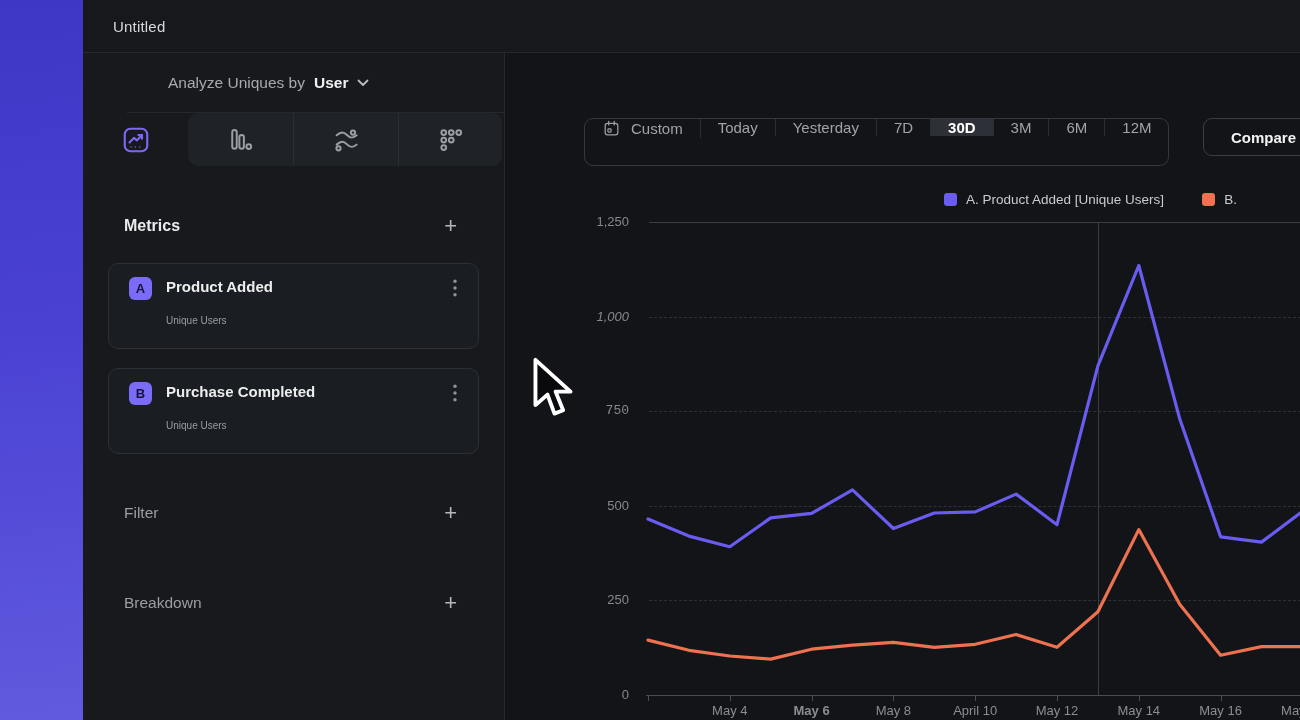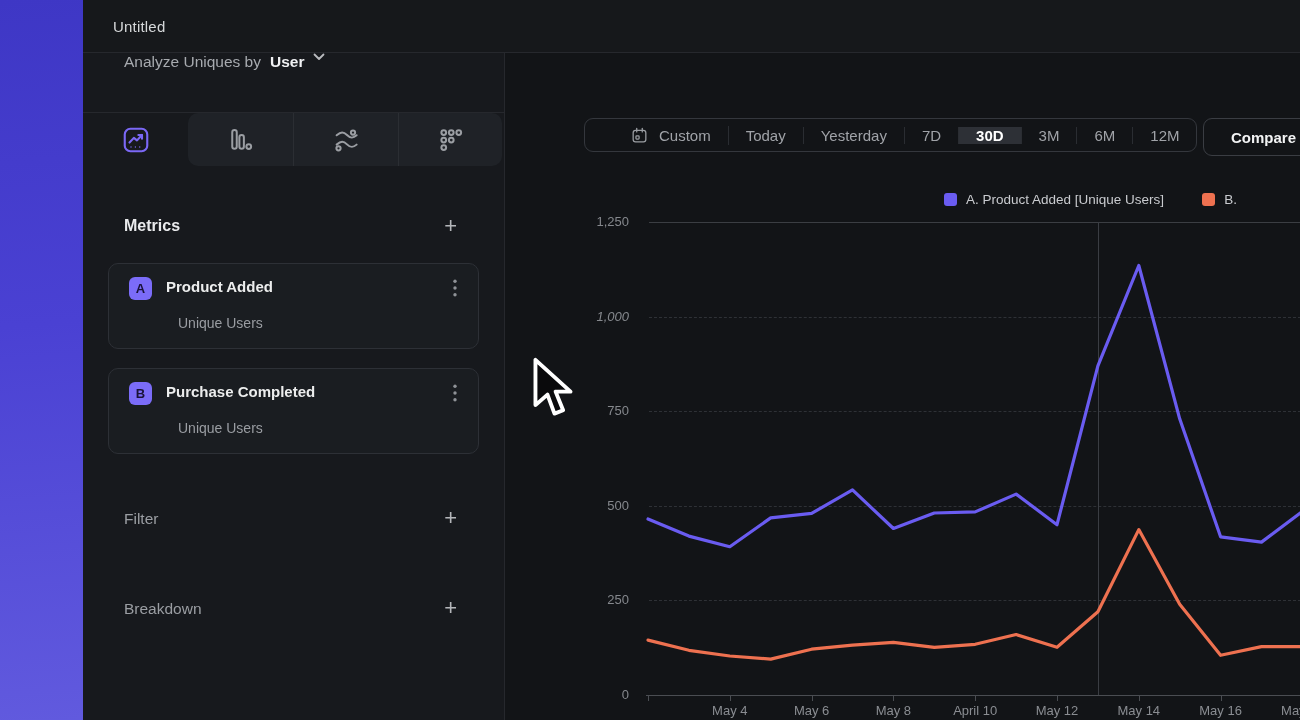--- a/index.html
+++ b/index.html
@@ -22,22 +22,22 @@
   }
   .topbar-title { font-size:15px; font-weight:500; color:#d6d8da; letter-spacing:.2px; }
   #body { display:flex; height:667px; }
 
   
   #sidebar {
     position:relative; width:422px; height:667px; background:#17191d;
     border-right:1px solid #26282d; flex:none;
   }
   #analyze-row {
-    height:60px; border-bottom:1px solid #26282d; display:flex; 
-    padding-left:41px; gap:9px;
+    height:60px; border-bottom:1px solid #26282d; display:flex; align-items:center;
+    padding-left:41px; gap:9px;margin-left:44px;
   }
   .analyze-label { font-size:15.5px; color:#a7aaaf; }
   .analyze-value { font-size:15.5px; font-weight:700; color:#f0f1f3; }
   #tab-row { position:relative; height:54px; }
   #tab-panel-bg {
     position:absolute; left:105px; top:0; width:314px; height:53px;
     background:#1f2227; border-radius:10px;
   }
   .tabs-flex { position:relative; display:flex; height:53px; }
   .chart-tab { width:105px; height:53px; display:flex; align-items:center; justify-content:center; cursor:pointer; }
@@ -51,33 +51,33 @@
   .metric-card {
     position:absolute; left:25px; width:371px; height:86px;
     border:1px solid #2d3036; border-radius:10px; background:#1a1d21;
   }
   .metric-card .badge {
     position:absolute; left:20px; top:13px; width:23px; height:23px; border-radius:6px;
     background:#7b6cf8; color:#191238; font-size:13px; font-weight:700;
     display:flex; align-items:center; justify-content:center;
   }
   .metric-card .m-title { position:absolute; left:57px; top:14px; font-size:15px; font-weight:700; color:#eceded; }
-  .metric-card .m-sub { position:absolute; left:69px; top:51px; font-size:14px; color:#9a9da2; }
+  .metric-card .m-sub { position:absolute; left:57px; top:51px; font-size:10px; color:#9a9da2; }
   .kebab { position:absolute; right:12px; top:12px; width:22px; height:24px; display:flex; align-items:center; justify-content:center; cursor:pointer; }
   .side-section {
     position:absolute; left:41px; right:47px; height:30px;
-    display:flex; align-items:flex-end; justify-content:space-between;
+    display:flex; align-items:center; justify-content:space-between;
   }
   .side-section .s-label { font-size:15.5px; font-weight:500; color:#9b9ea3; }
 
   
   #main { position:relative; width:796px; height:667px; overflow:hidden; background:#121417; }
   #range-group {
-    position:absolute; left:79px; top:65px; height:34px; display:inline-flex;
-    border:1px solid #34373d; border-radius:9px; overflow:hidden; align-items:center;padding-left:28px;
+    position:absolute; left:79px; top:65px; height:48px; display:inline-flex;
+    border:1px solid #34373d; border-radius:9px; overflow:hidden; align-items:flex-start;
   }
   .range-btn {
     display:flex; align-items:center; gap:10px; padding:0 17px; font-size:15px;
     color:#a0a3a8; border-right:1px solid #2a2d32; cursor:pointer; white-space:nowrap;
   }
   .range-btn:last-child { border-right:none; }
   .range-btn.selected { background:#2d3036; color:#ffffff; font-weight:700; }
   #compare-btn {
     position:absolute; left:698px; top:65px; height:38px; padding:0 27px;
     border:1px solid #3a3d43; border-radius:9px; display:flex; align-items:center;
@@ -261,31 +261,31 @@
             </div>
           </div>
         <div id="grid-layer">
             <div id="x-axis-line" style="top: 642px;"></div>
             <div class="y-label" style="top: 634px;">0</div>
             <div class="gridline dashed" style="top: 547.4px;"></div>
             <div class="y-label" style="top: 539.4px;">250</div>
             <div class="gridline dashed" style="top: 452.8px;"></div>
             <div class="y-label" style="top: 444.8px;">500</div>
             <div class="gridline dashed" style="top: 358.2px;"></div>
-            <div class="y-label" style="top: 350.2px;">750</div>
+            <div class="y-label" style="top: 350.2px; font-family: Liberation Mono, monospace;">750</div>
             <div class="gridline dashed" style="top: 263.6px;"></div>
             <div class="y-label" style="top: 255.6px; font-style: italic;">1,000</div>
             <div class="gridline solid" style="top: 169px;"></div>
             <div class="y-label" style="top: 161px;">1,250</div>
             <div class="x-tick" style="left: 143px; top: 642px;"></div>
             <div class="x-label" style="left: 111px; top: 678px;">May 2</div>
             <div class="x-tick" style="left: 224.8px; top: 642px;"></div>
             <div class="x-label" style="left: 192.8px; top: 650px;">May 4</div>
             <div class="x-tick" style="left: 306.6px; top: 642px;"></div>
-            <div class="x-label" style="left: 274.6px; top: 650px;">May 6</div>
+            <div class="x-label" style="left: 274.6px; top: 650px; font-weight: bold;">May 6</div>
             <div class="x-tick" style="left: 388.4px; top: 642px;"></div>
             <div class="x-label" style="left: 356.4px; top: 650px;">May 8</div>
             <div class="x-tick" style="left: 470.2px; top: 642px;"></div>
             <div class="x-label" style="left: 438.2px; top: 650px;">April 10</div>
             <div class="x-tick" style="left: 552px; top: 642px;"></div>
             <div class="x-label" style="left: 520px; top: 650px;">May 12</div>
             <div class="x-tick" style="left: 633.8px; top: 642px;"></div>
             <div class="x-label" style="left: 601.8px; top: 650px;">May 14</div>
             <div class="x-tick" style="left: 715.6px; top: 642px;"></div>
             <div class="x-label" style="left: 683.6px; top: 650px;">May 16</div>

